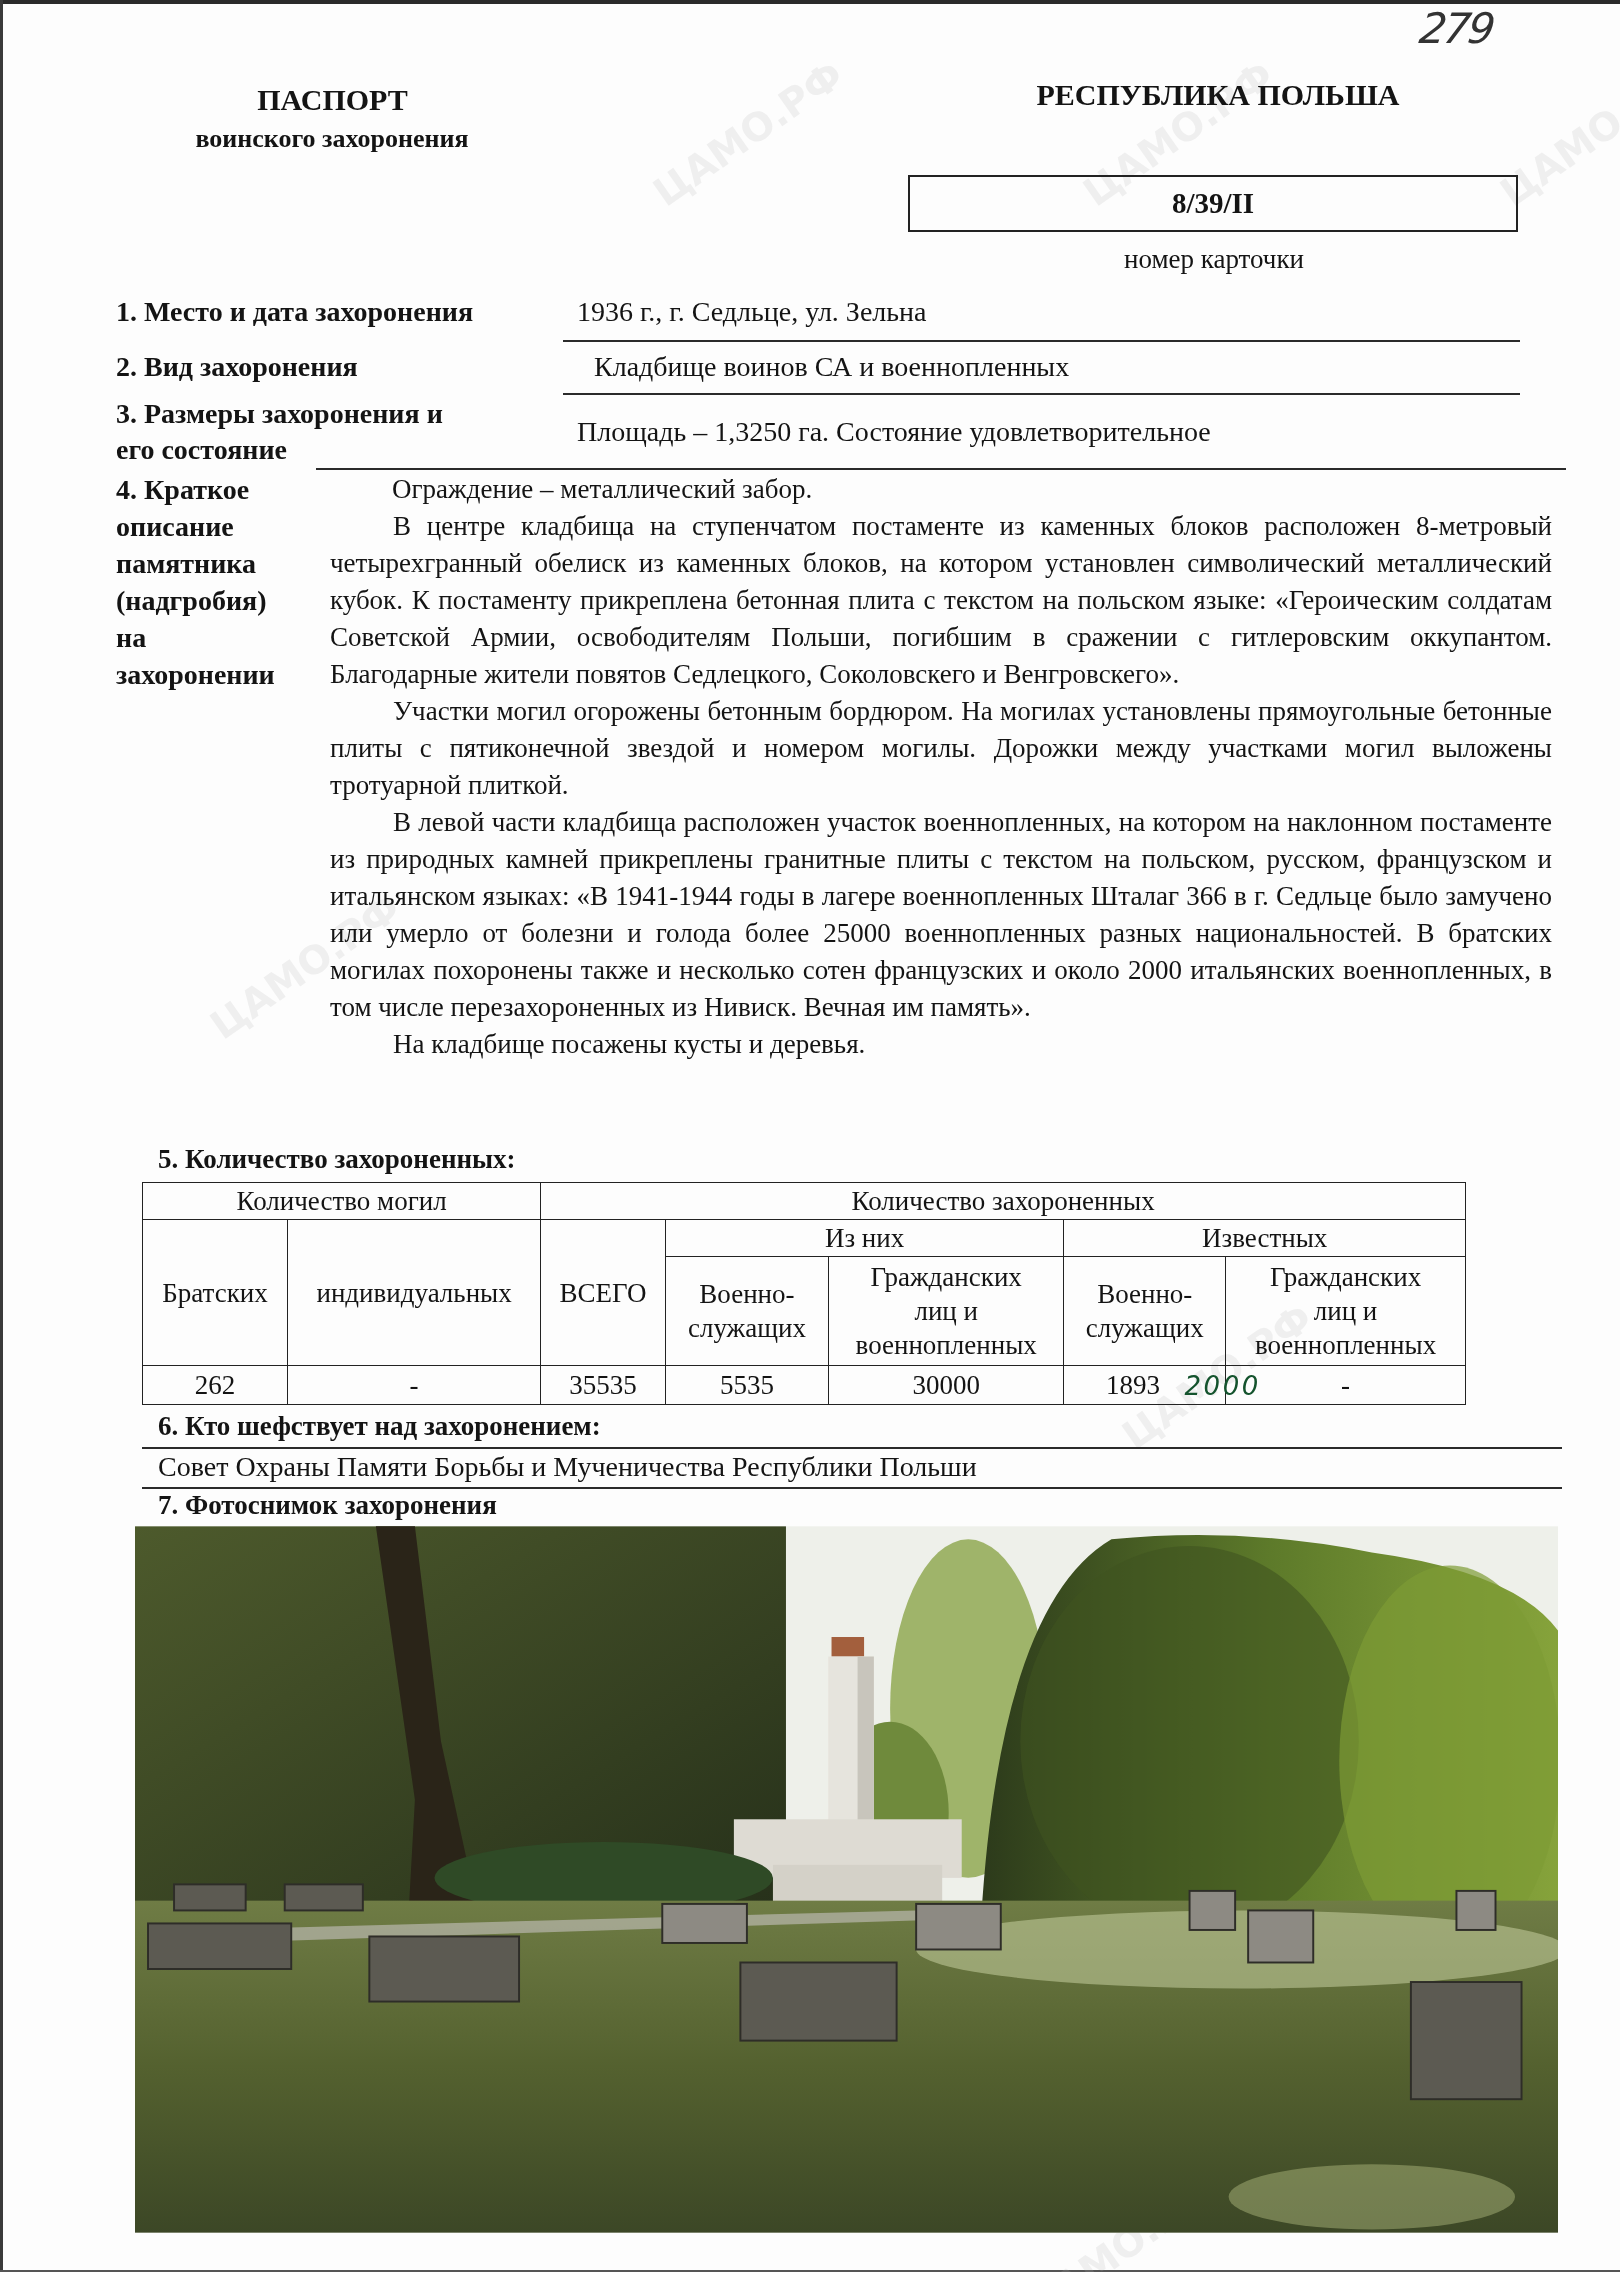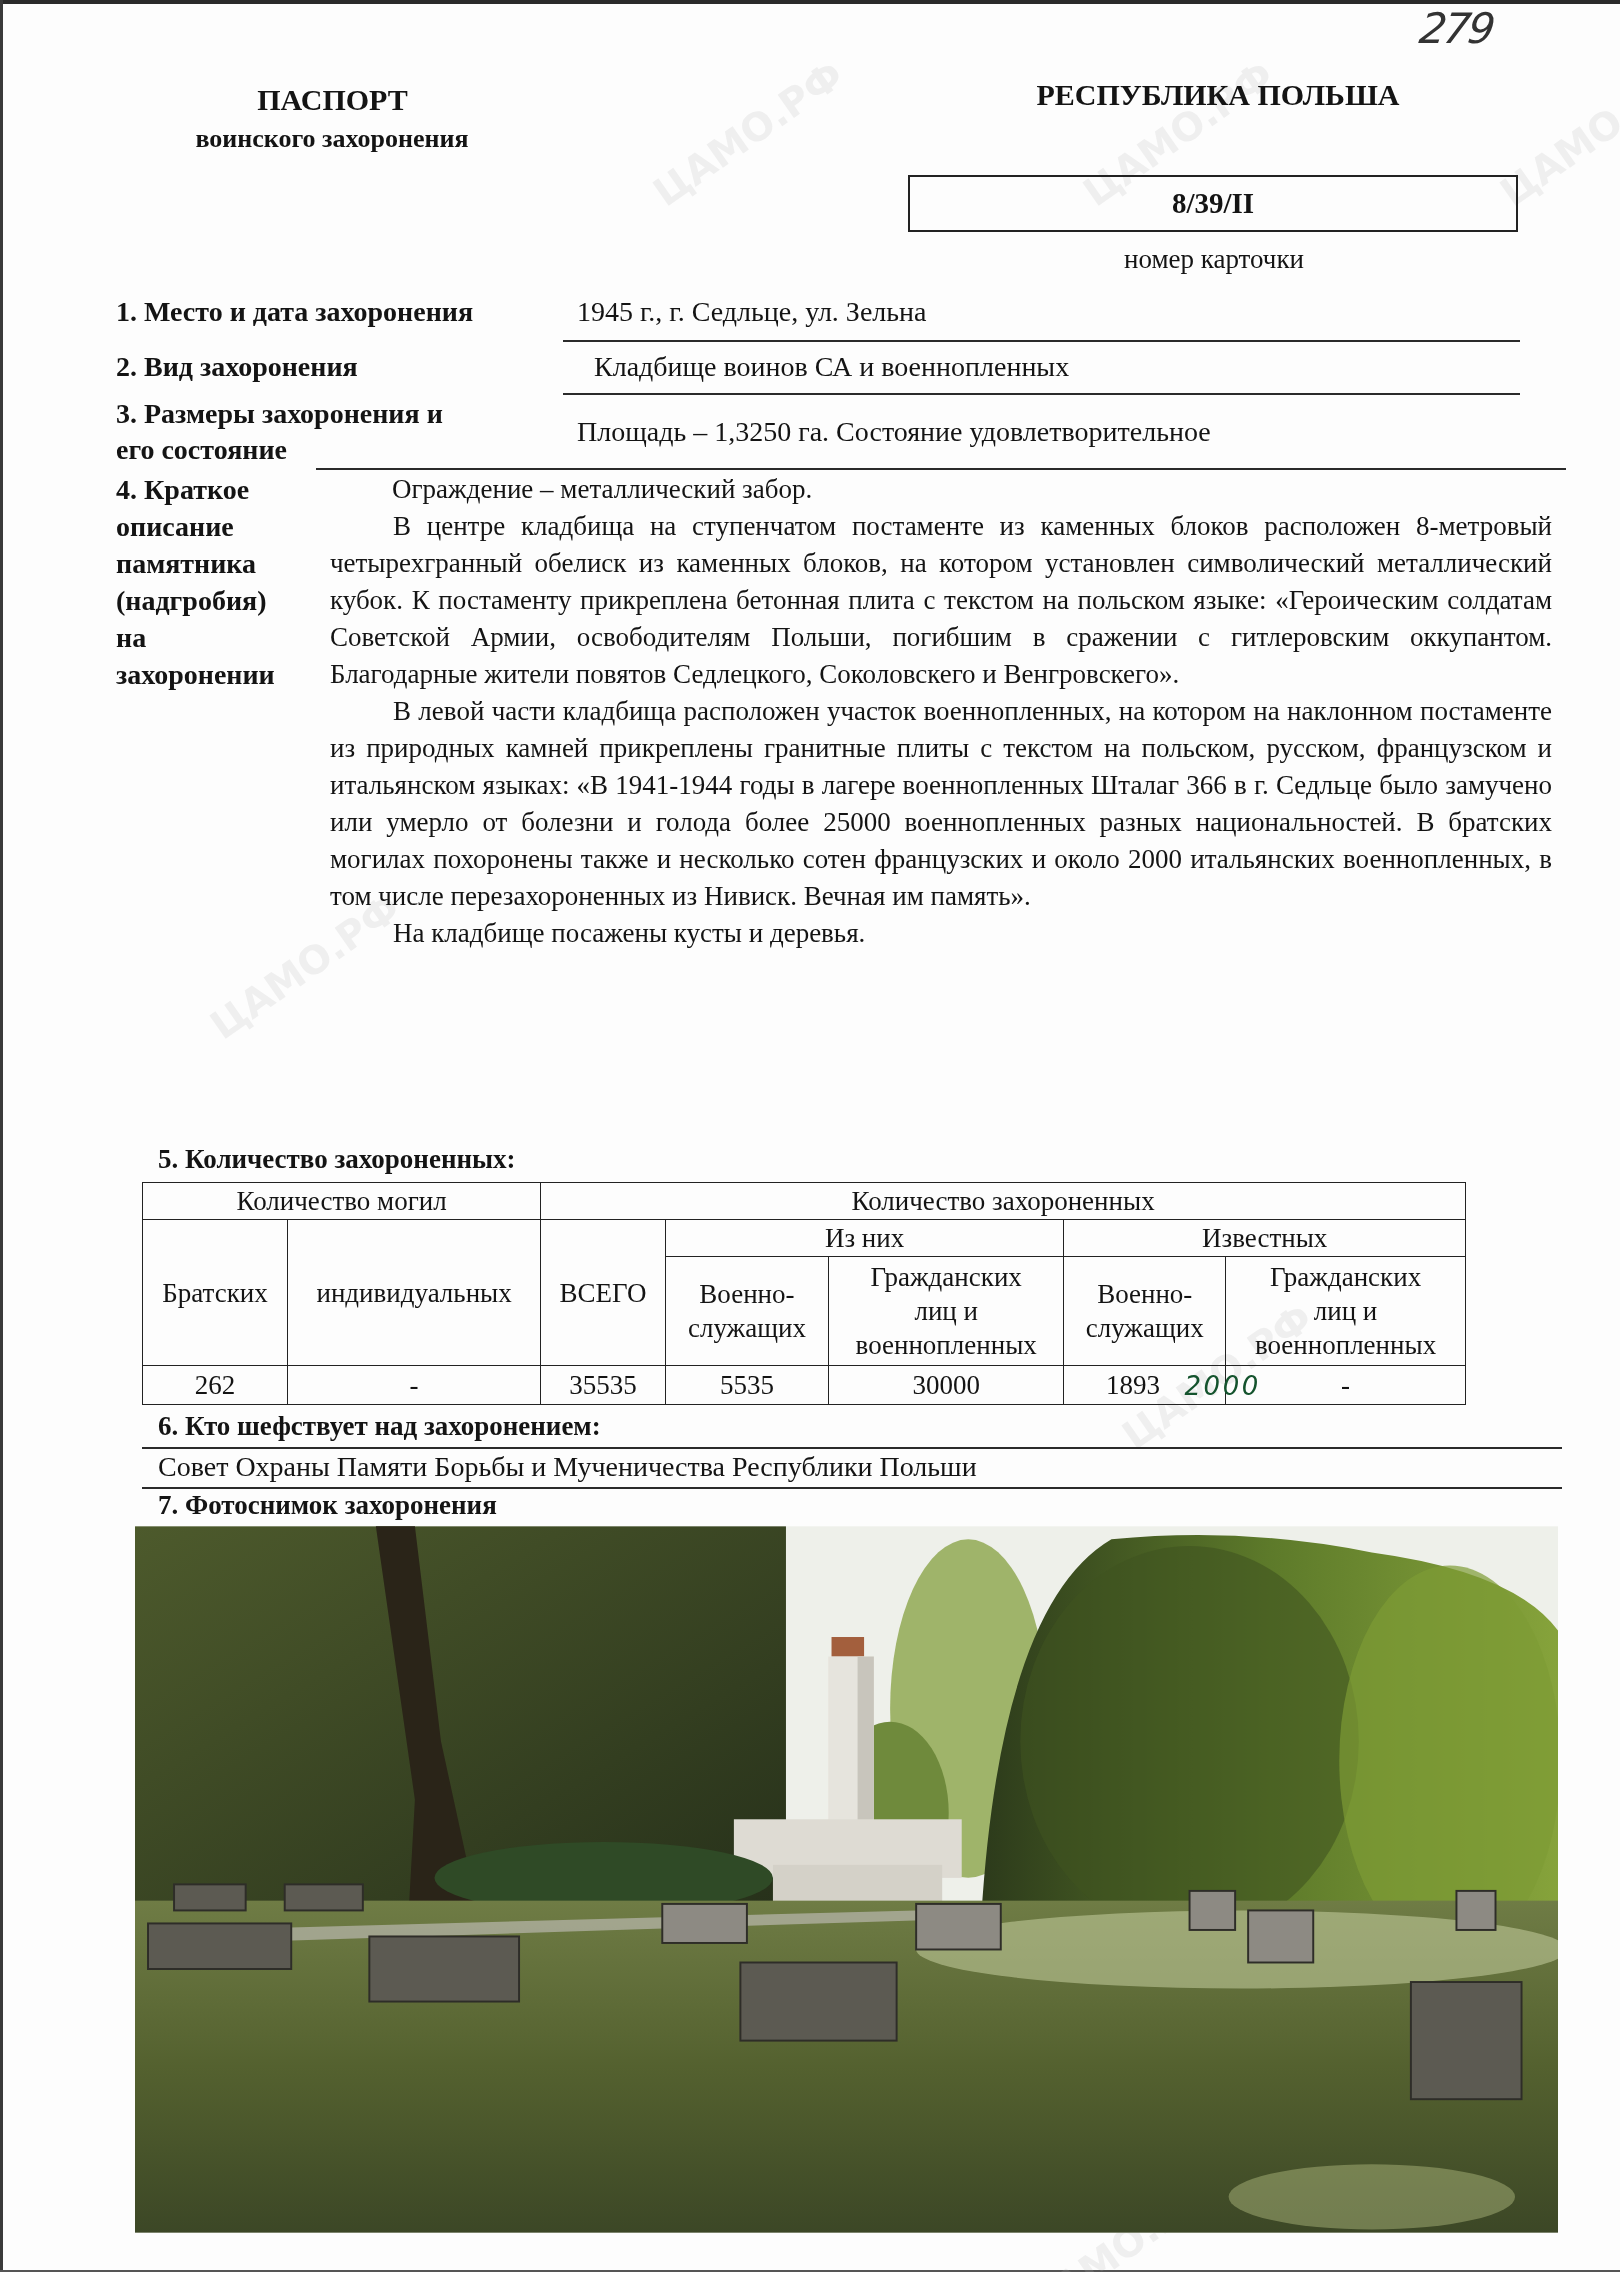--- a/index.html
+++ b/index.html
@@ -48,21 +48,21 @@
 
 <div class="abs hdr-title">ПАСПОРТ</div>
 <div class="abs hdr-sub">воинского захоронения</div>
 <div class="abs hdr-country">РЕСПУБЛИКА ПОЛЬША</div>
 <div class="abs card-box">
     <span>8/39/II</span>
   </div>
 <div class="abs card-label">номер карточки</div>
 
 <div class="abs lbl" style="left:116px;top:294px;">1. Место и дата захоронения</div>
-<div class="abs val" style="left:577px;top:294px;">1945 г.,  г. Седльце, ул. Зельна</div>
+<div class="abs val" style="left:577px;top:294px;">1936 г.,  г. Седльце, ул. Зельна</div>
 <div class="rule" style="left:563px;top:340px;width:957px;"></div>
 
 <div class="abs lbl" style="left:116px;top:349px;">2. Вид захоронения</div>
 <div class="abs val" style="left:594px;top:349px;">Кладбище воинов СА и военнопленных</div>
 <div class="rule" style="left:563px;top:393px;width:957px;"></div>
 
 <div class="abs lbl" style="left:116px;top:396px;">3. Размеры захоронения и</div>
 <div class="abs lbl" style="left:116px;top:432px;">его состояние</div>
 <div class="abs val" style="left:577px;top:414px;">Площадь – 1,3250 га.  Состояние удовлетворительное</div>
 <div class="rule" style="left:316px;top:468px;width:1250px;"></div>
@@ -71,20 +71,21 @@
   <div>4. Краткое</div>
   <div>описание</div>
   <div>памятника</div>
   <div>(надгробия)</div>
   <div>на</div>
   <div>захоронении</div>
 </div>
 <div class="abs desc">
   <p class="first" style="text-indent:62px;">Ограждение – металлический забор.</p>
   <p>В центре кладбища на ступенчатом постаменте из каменных блоков расположен 8-метровый четырехгранный обелиск из каменных блоков, на котором установлен символический металлический кубок. К постаменту прикреплена бетонная плита с текстом на польском языке: «Героическим солдатам Советской Армии, освободителям Польши, погибшим в сражении с гитлеровским оккупантом. Благодарные жители повятов Седлецкого, Соколовскего и Венгровскего».</p>
+  <p>Участки могил огорожены бетонным бордюром. На могилах установлены прямоугольные бетонные плиты с пятиконечной звездой и номером могилы. Дорожки между участками могил выложены тротуарной плиткой.</p>
   <p>В левой части кладбища расположен участок военнопленных, на котором на наклонном постаменте из природных камней прикреплены гранитные плиты с текстом на польском, русском, французском и итальянском языках: «В 1941-1944 годы в лагере военнопленных Шталаг 366 в г. Седльце было замучено или умерло от болезни и голода более 25000 военнопленных разных национальностей. В братских могилах похоронены также и несколько сотен французских и около 2000 итальянских военнопленных, в том числе перезахороненных из Нивиск. Вечная им память».</p>
   <p>На кладбище посажены кусты и деревья.</p>
 </div>
 
 <div class="abs lbl" style="left:158px;top:1141px;font-size:27px;">5. Количество захороненных:</div>
 <table class="burials">
   <colgroup>
     <col style="width:156px">
       <col style="width:270px">
       <col style="width:135px">

